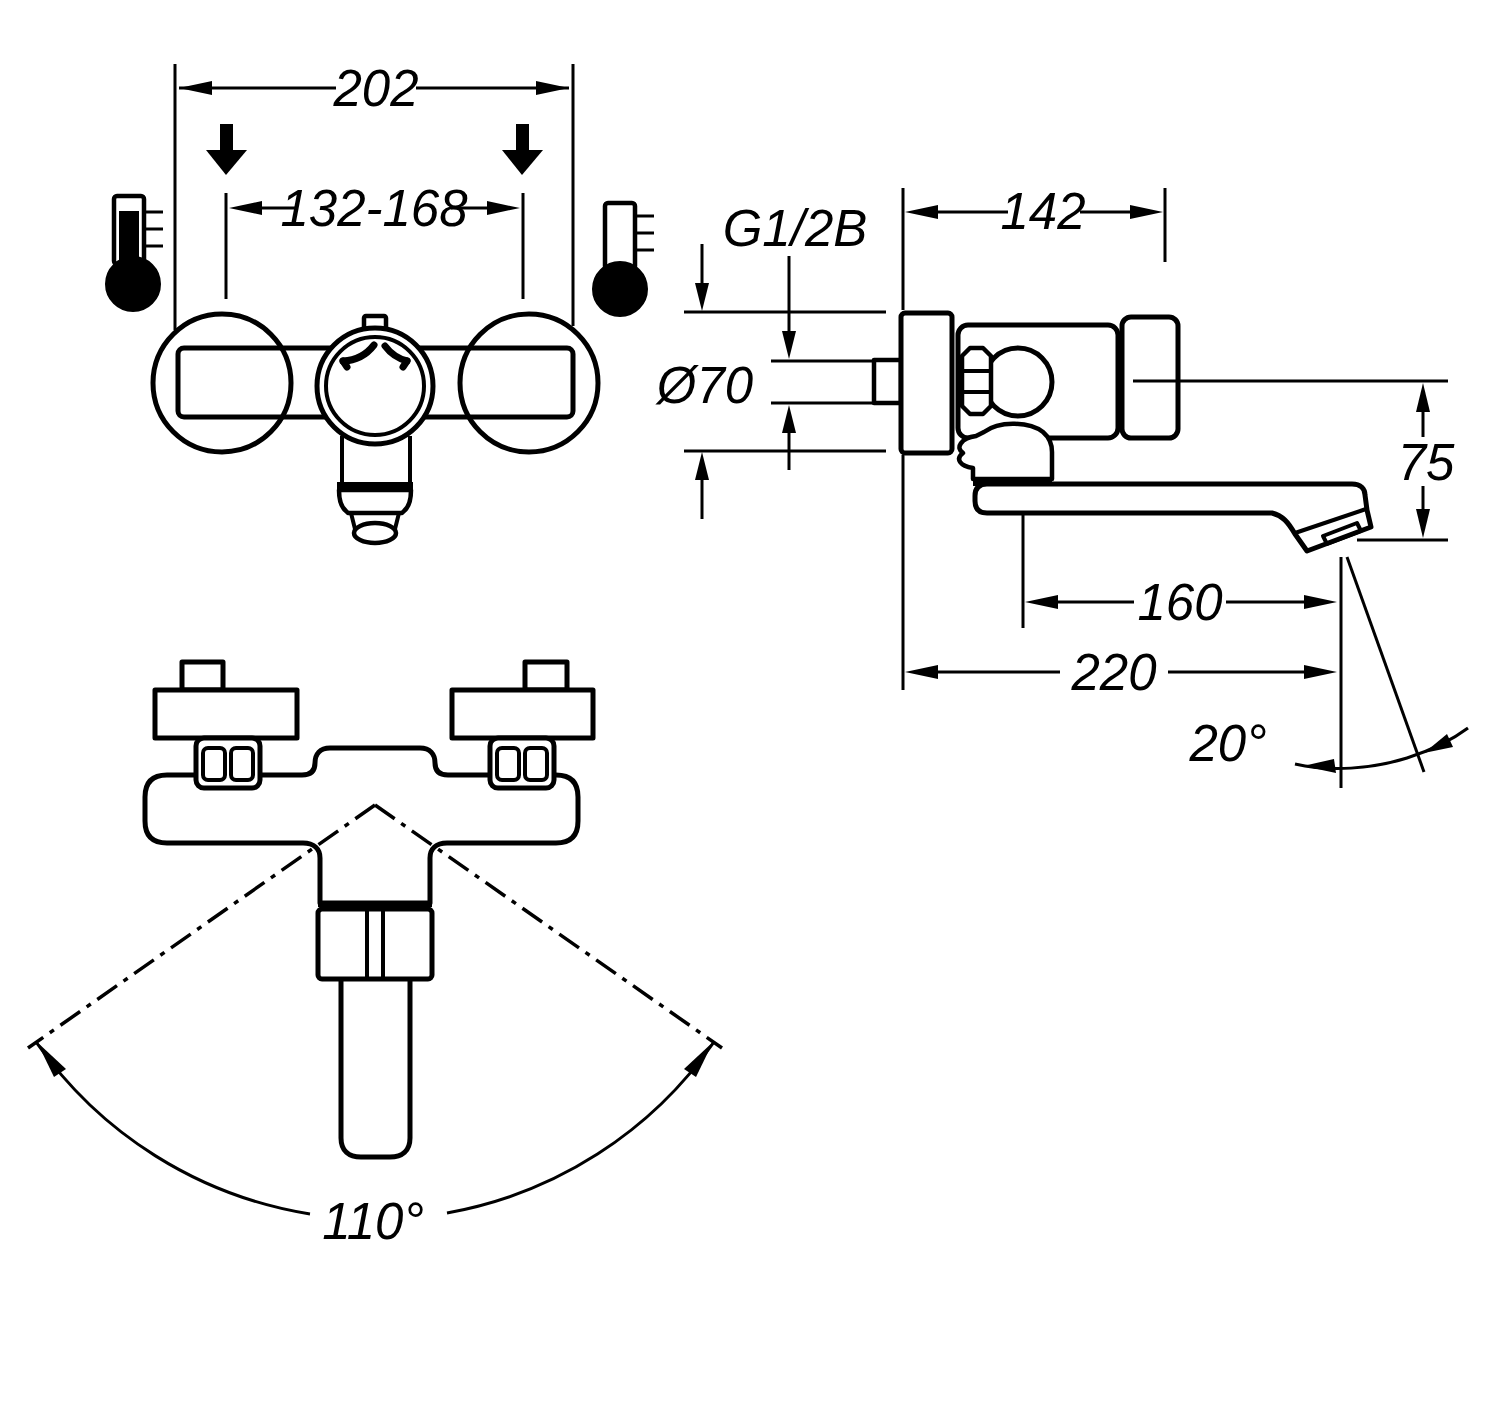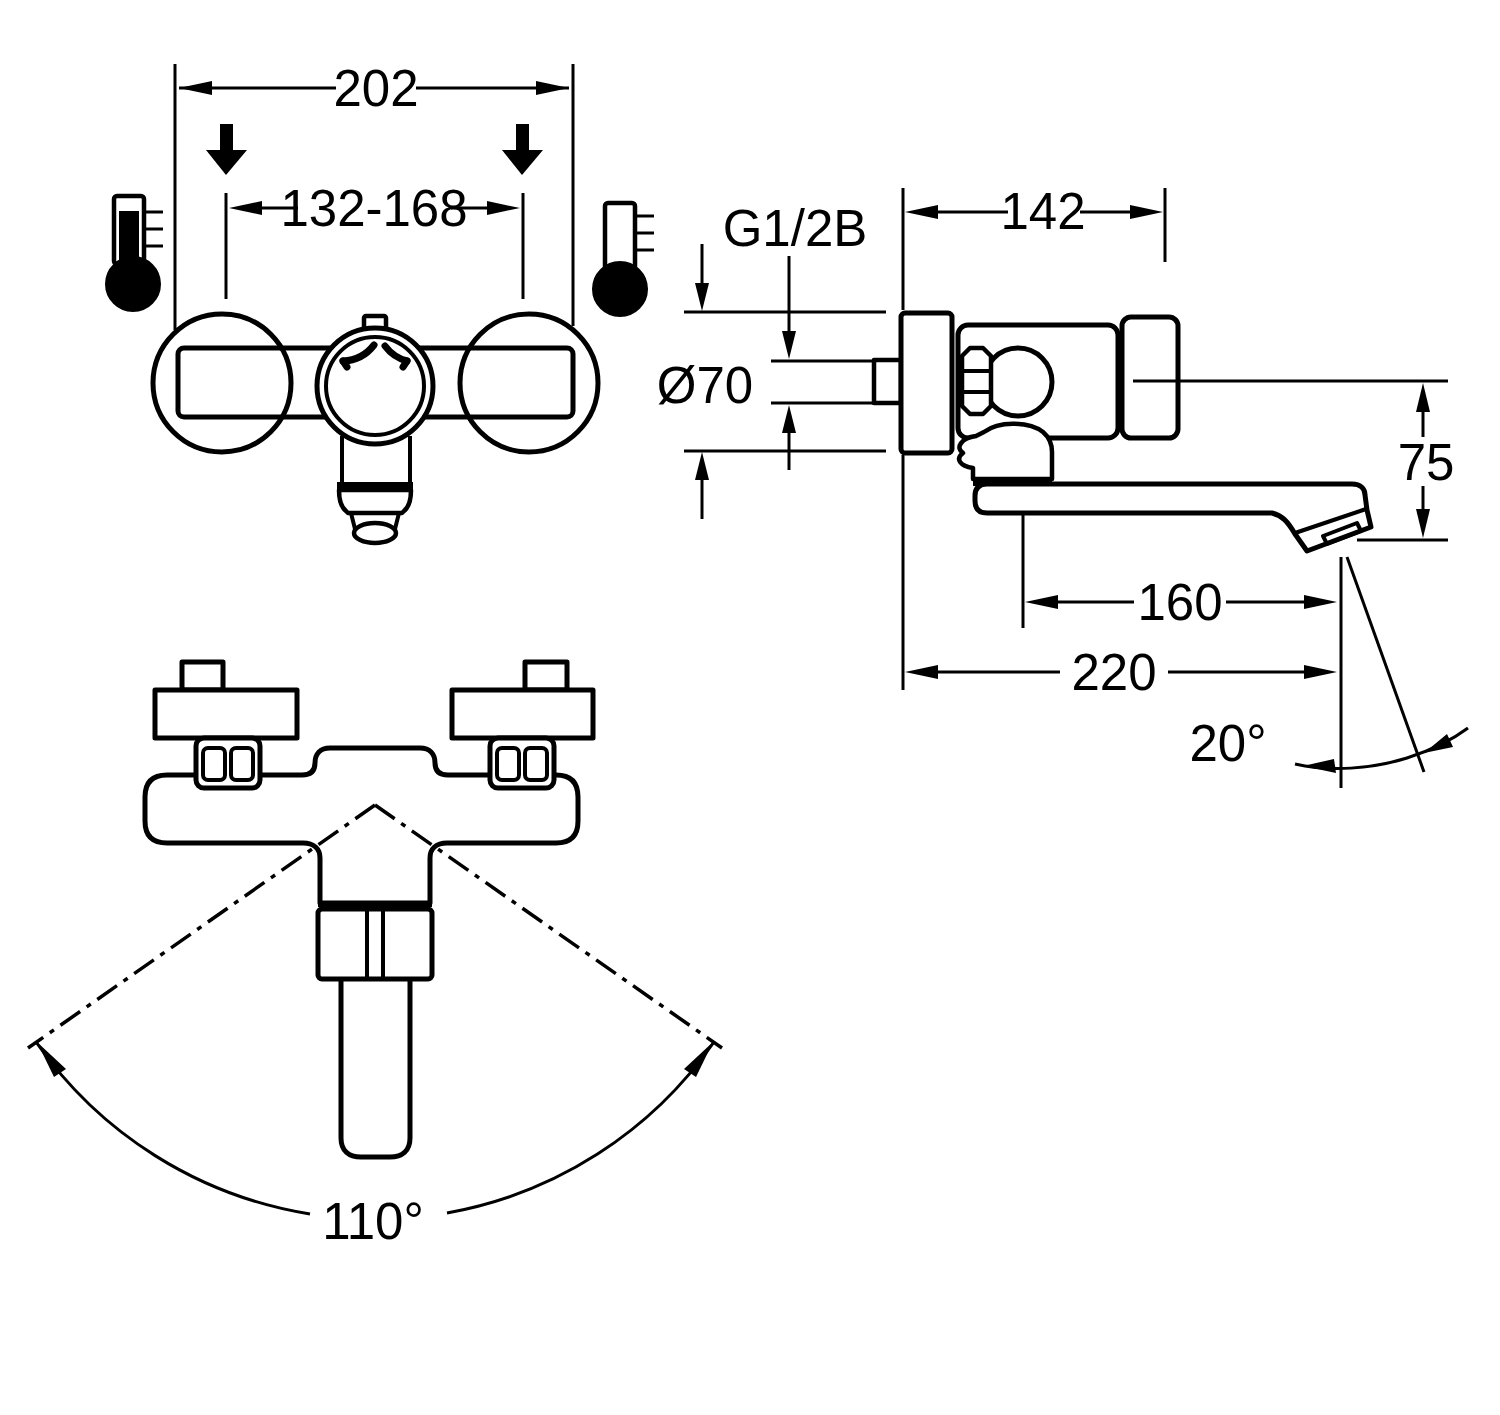--- a/index.html
+++ b/index.html
@@ -1,16 +1,16 @@
 <!DOCTYPE html>
 <html><head>
 <meta charset="utf-8">
 <style>
   html,body{margin:0;padding:0;background:#fff;}
-  #stage{position:relative;width:1500px;height:1415px;background:#fff;overflow:hidden;}
+  #stage{position:relative;width:1500px;height:1415px;background:#fff;overflow:hidden;font-style:italic;}
   svg{position:absolute;left:0;top:0;}
   .ol{fill:#fff;stroke:#000;stroke-width:5;stroke-linejoin:round;}
   .oln{fill:none;stroke:#000;stroke-width:5;stroke-linejoin:round;}
   .ol4{fill:#fff;stroke:#000;stroke-width:4.5;stroke-linejoin:round;}
   .ol4n{fill:none;stroke:#000;stroke-width:4;stroke-linejoin:round;}
   .dim{stroke:#000;stroke-width:3;fill:none;}
   .ah{fill:#000;stroke:none;}
   .blk{fill:#000;stroke:none;}
   .grip{fill:none;stroke:#000;stroke-width:7;stroke-linecap:round;}
   .dashdot{stroke:#000;stroke-width:3.5;fill:none;stroke-dasharray:24 8 5 8;}

